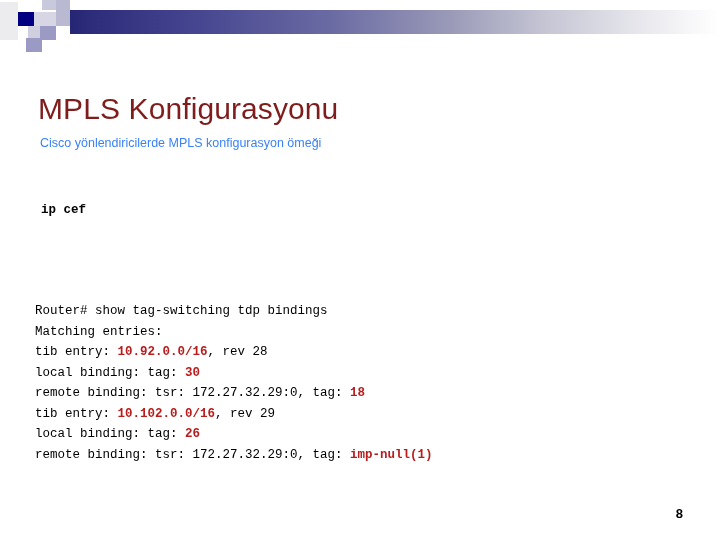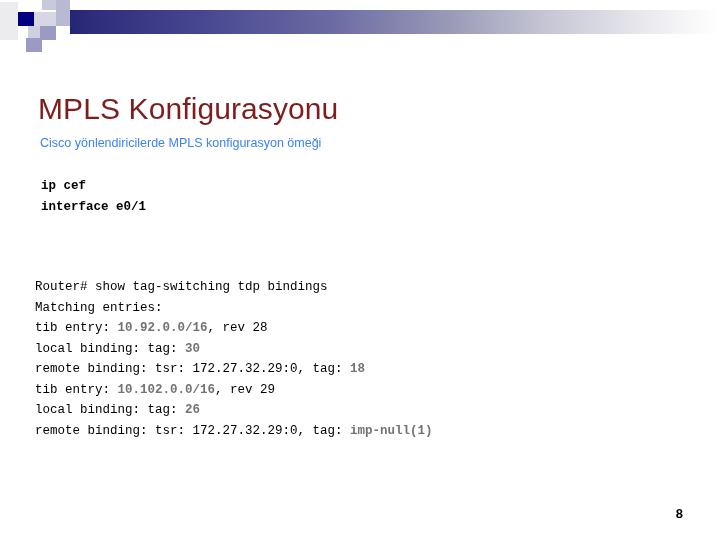--- a/index.html
+++ b/index.html
@@ -69,36 +69,37 @@
   }
 
   
   .code-block {
     position: absolute;
     font-family: "Liberation Mono", "DejaVu Sans Mono", monospace;
     font-size: 12.5px;
     line-height: 20.5px;
     color: #000000;
     white-space: pre;
+    margin-top: 24px;
   }
   .code-block.block-1 {
     left: 41px;
     top: 176px;
     font-weight: bold;
   }
   .code-block.block-2 {
     left: 35px;
     top: 277px;
     font-weight: normal;
   }
   .code-line {
     white-space: pre;
   }
   .hl {
-    color: #737373;
+    color: #b91c1c;
     font-weight: bold;
   }
 
   
   .page-number {
     position: absolute;
     right: 37px;
     top: 506px;
     font-size: 13px;
     font-weight: bold;
@@ -122,17 +123,17 @@
       <div class="deco-sq" style="left: 40px; top: 26px; width: 16px; height: 14px; background: rgb(154, 154, 196);"></div>
       <div class="deco-sq" style="left: 26px; top: 38px; width: 16px; height: 14px; background: rgb(154, 154, 196);"></div>
       <div class="deco-sq" style="left: 56px; top: 26px; width: 14px; height: 12px; background: rgb(255, 255, 255);"></div>
     </div>
 </div>
 
 <h1 class="slide-title">MPLS Konfigurasyonu</h1>
 
 <div class="slide-subtitle">Cisco yönlendiricilerde MPLS konfigurasyon ömeği</div>
 
-<div class="code-block block-1" id="code-block-1"><div class="code-line">ip cef</div><div class="code-line">interface e0/1</div></div>
+<div class="code-block block-1" id="code-block-1"><div class="code-line">ip cef</div></div>
 
 <div class="code-block block-2" id="code-block-2"><div class="code-line"><span>Router# show tag-switching tdp bindings</span></div><div class="code-line"><span>Matching entries:</span></div><div class="code-line"><span>tib entry: </span><span class="hl">10.92.0.0/16</span><span>, rev 28</span></div><div class="code-line"><span>local binding: tag: </span><span class="hl">30</span></div><div class="code-line"><span>remote binding: tsr: 172.27.32.29:0, tag: </span><span class="hl">18</span></div><div class="code-line"><span>tib entry: </span><span class="hl">10.102.0.0/16</span><span>, rev 29</span></div><div class="code-line"><span>local binding: tag: </span><span class="hl">26</span></div><div class="code-line"><span>remote binding: tsr: 172.27.32.29:0, tag: </span><span class="hl">imp-null(1)</span></div></div>
 
 <div class="page-number">8</div>
 
 </body></html>

